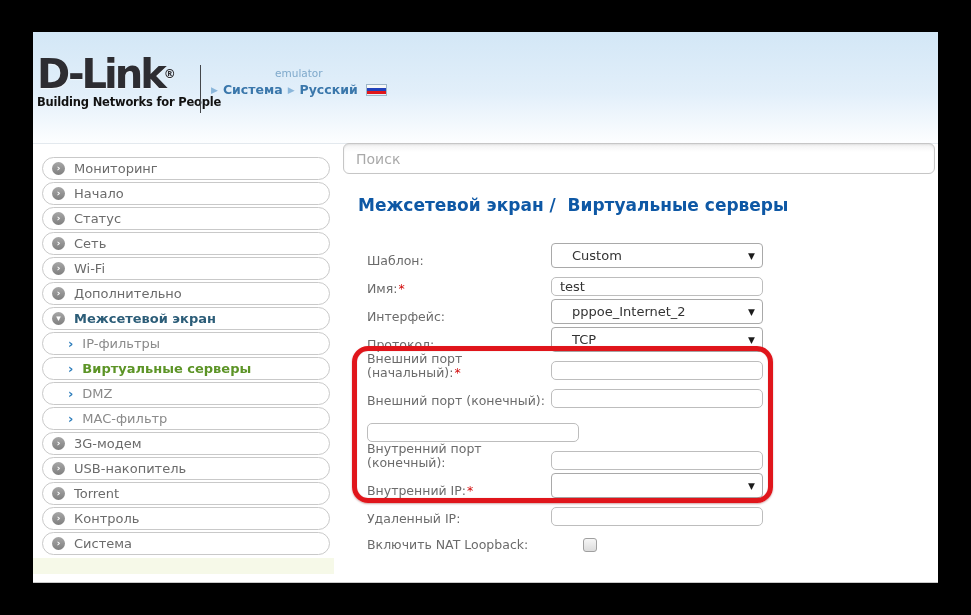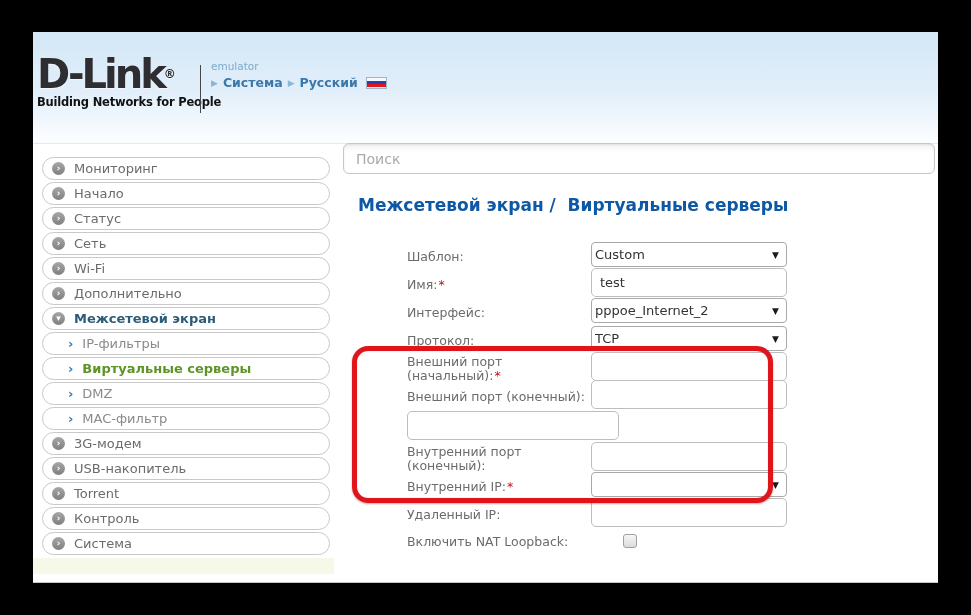--- a/index.html
+++ b/index.html
@@ -11,21 +11,21 @@
   
   .hdr { position:absolute; left:0; top:0; width:905px; height:112px;
          background:linear-gradient(180deg,#d3e7f6 0%,#e2effa 55%,#fdfeff 100%);
          border-bottom:1px solid #e3e9ee; }
   .logo { position:absolute; left:4px; top:22px; width:192px; }
   .logo-word { font-size:40px; font-weight:bold; letter-spacing:-3px; color:#2d2d32;
                line-height:40px; text-shadow:0 1px 1px rgba(255,255,255,.6); }
   .logo-reg { font-size:12px; font-weight:bold; vertical-align:top; letter-spacing:0; color:#2d2d32; }
   .logo-tag { font-size:11.5px; font-weight:bold; color:#111; letter-spacing:-0.2px; margin-top:1px; }
   .hdr-divider { position:absolute; left:167px; top:33px; width:1px; height:48px; background:#44474b; }
-  .model-block { position:absolute; left:178px; top:28px; }
+  .model-block { position:absolute; left:178px; top:35px;text-align:center; }
   .emulator { font-size:10.5px; color:#7fa9cb; }
   .model-name { font-size:18px; font-weight:bold; color:#2b2b2b; letter-spacing:0; margin-top:1px; }
   .crumb { margin-top:3px; font-size:12.5px; font-weight:bold; color:#3a77ab;
            display:flex; align-items:center; gap:5px; }
   .crumb .arr { color:#8ab6da; font-size:9px; }
   .crumb a { color:#3a77ab; text-decoration:none; }
   .flag { display:inline-block; width:21px; height:12px; border:1px solid #9db6c9; margin-left:3px; }
   .flag div { height:33.33%; }
 
   
@@ -48,31 +48,31 @@
   .search { position:absolute; left:310px; top:111px; width:592px; height:31px;
             border:1px solid #c6c6c6; border-radius:6px; padding:0 12px; font-size:14px;
             color:#333; background:linear-gradient(180deg,#f2f2f2 0%,#ffffff 28%);
             box-shadow:inset 0 1px 2px rgba(0,0,0,.08); outline:none;
             font-family:"DejaVu Sans","Liberation Sans",sans-serif; }
   .search::placeholder { color:#a9a9a9; }
   .page-title { position:absolute; left:325px; top:163px; font-size:17px; font-weight:bold;
                 color:#0e58a5; white-space:pre; }
 
   .form { position:absolute; left:334px; top:208px; width:420px; }
-  .frow { display:flex; align-items:center; height:28px;margin-left:40px; }
+  .frow { display:flex; align-items:flex-end; height:28px; }
   .frow.tall { height:34px; }
   .frow.last { height:26px;gap:32px; }
   .flabel { width:184px; flex:0 0 184px; font-size:12.5px; color:#6b6b6b;
             padding-top:5px; line-height:14px; }
   .req { color:#d20a0a; margin-left:1px; }
-  .tinput { width:212px; height:29px; border:1px solid #bdbdbd; border-radius:5px;
+  .tinput { width:212px; height:19px; border:1px solid #bdbdbd; border-radius:5px;
             padding:0 8px; font-size:13px; color:#333; background:#fff; outline:none;
             font-family:"DejaVu Sans","Liberation Sans",sans-serif; }
   .select { width:212px; height:25px; border:1px solid #a9a9a9; border-radius:4px;
-            background:#fff; display:flex; align-items:center; padding:0 3px;
+            background:#fff; display:flex; align-items:center; padding:0 20px;
             font-size:13px; color:#333; cursor:pointer; position:relative; }
   .sel-arrow { position:absolute; right:7px; top:7px; font-size:9px; color:#1b1b1b; }
   .cbx { appearance:none; -webkit-appearance:none; width:14px; height:14px; margin-top:3px;
          border:1px solid #a0a0a0; border-radius:3px;
          background:linear-gradient(180deg,#f6f6f6,#dcdcdc); cursor:pointer; }
 
   .hl-box { position:absolute; left:319px; top:314px; width:421px; height:157px;
             border:5px solid #e0151b; border-radius:16px; pointer-events:none;
             box-shadow:0 1px 2px rgba(120,0,0,.35), inset 0 0 1px rgba(120,0,0,.4); }
 </style>

